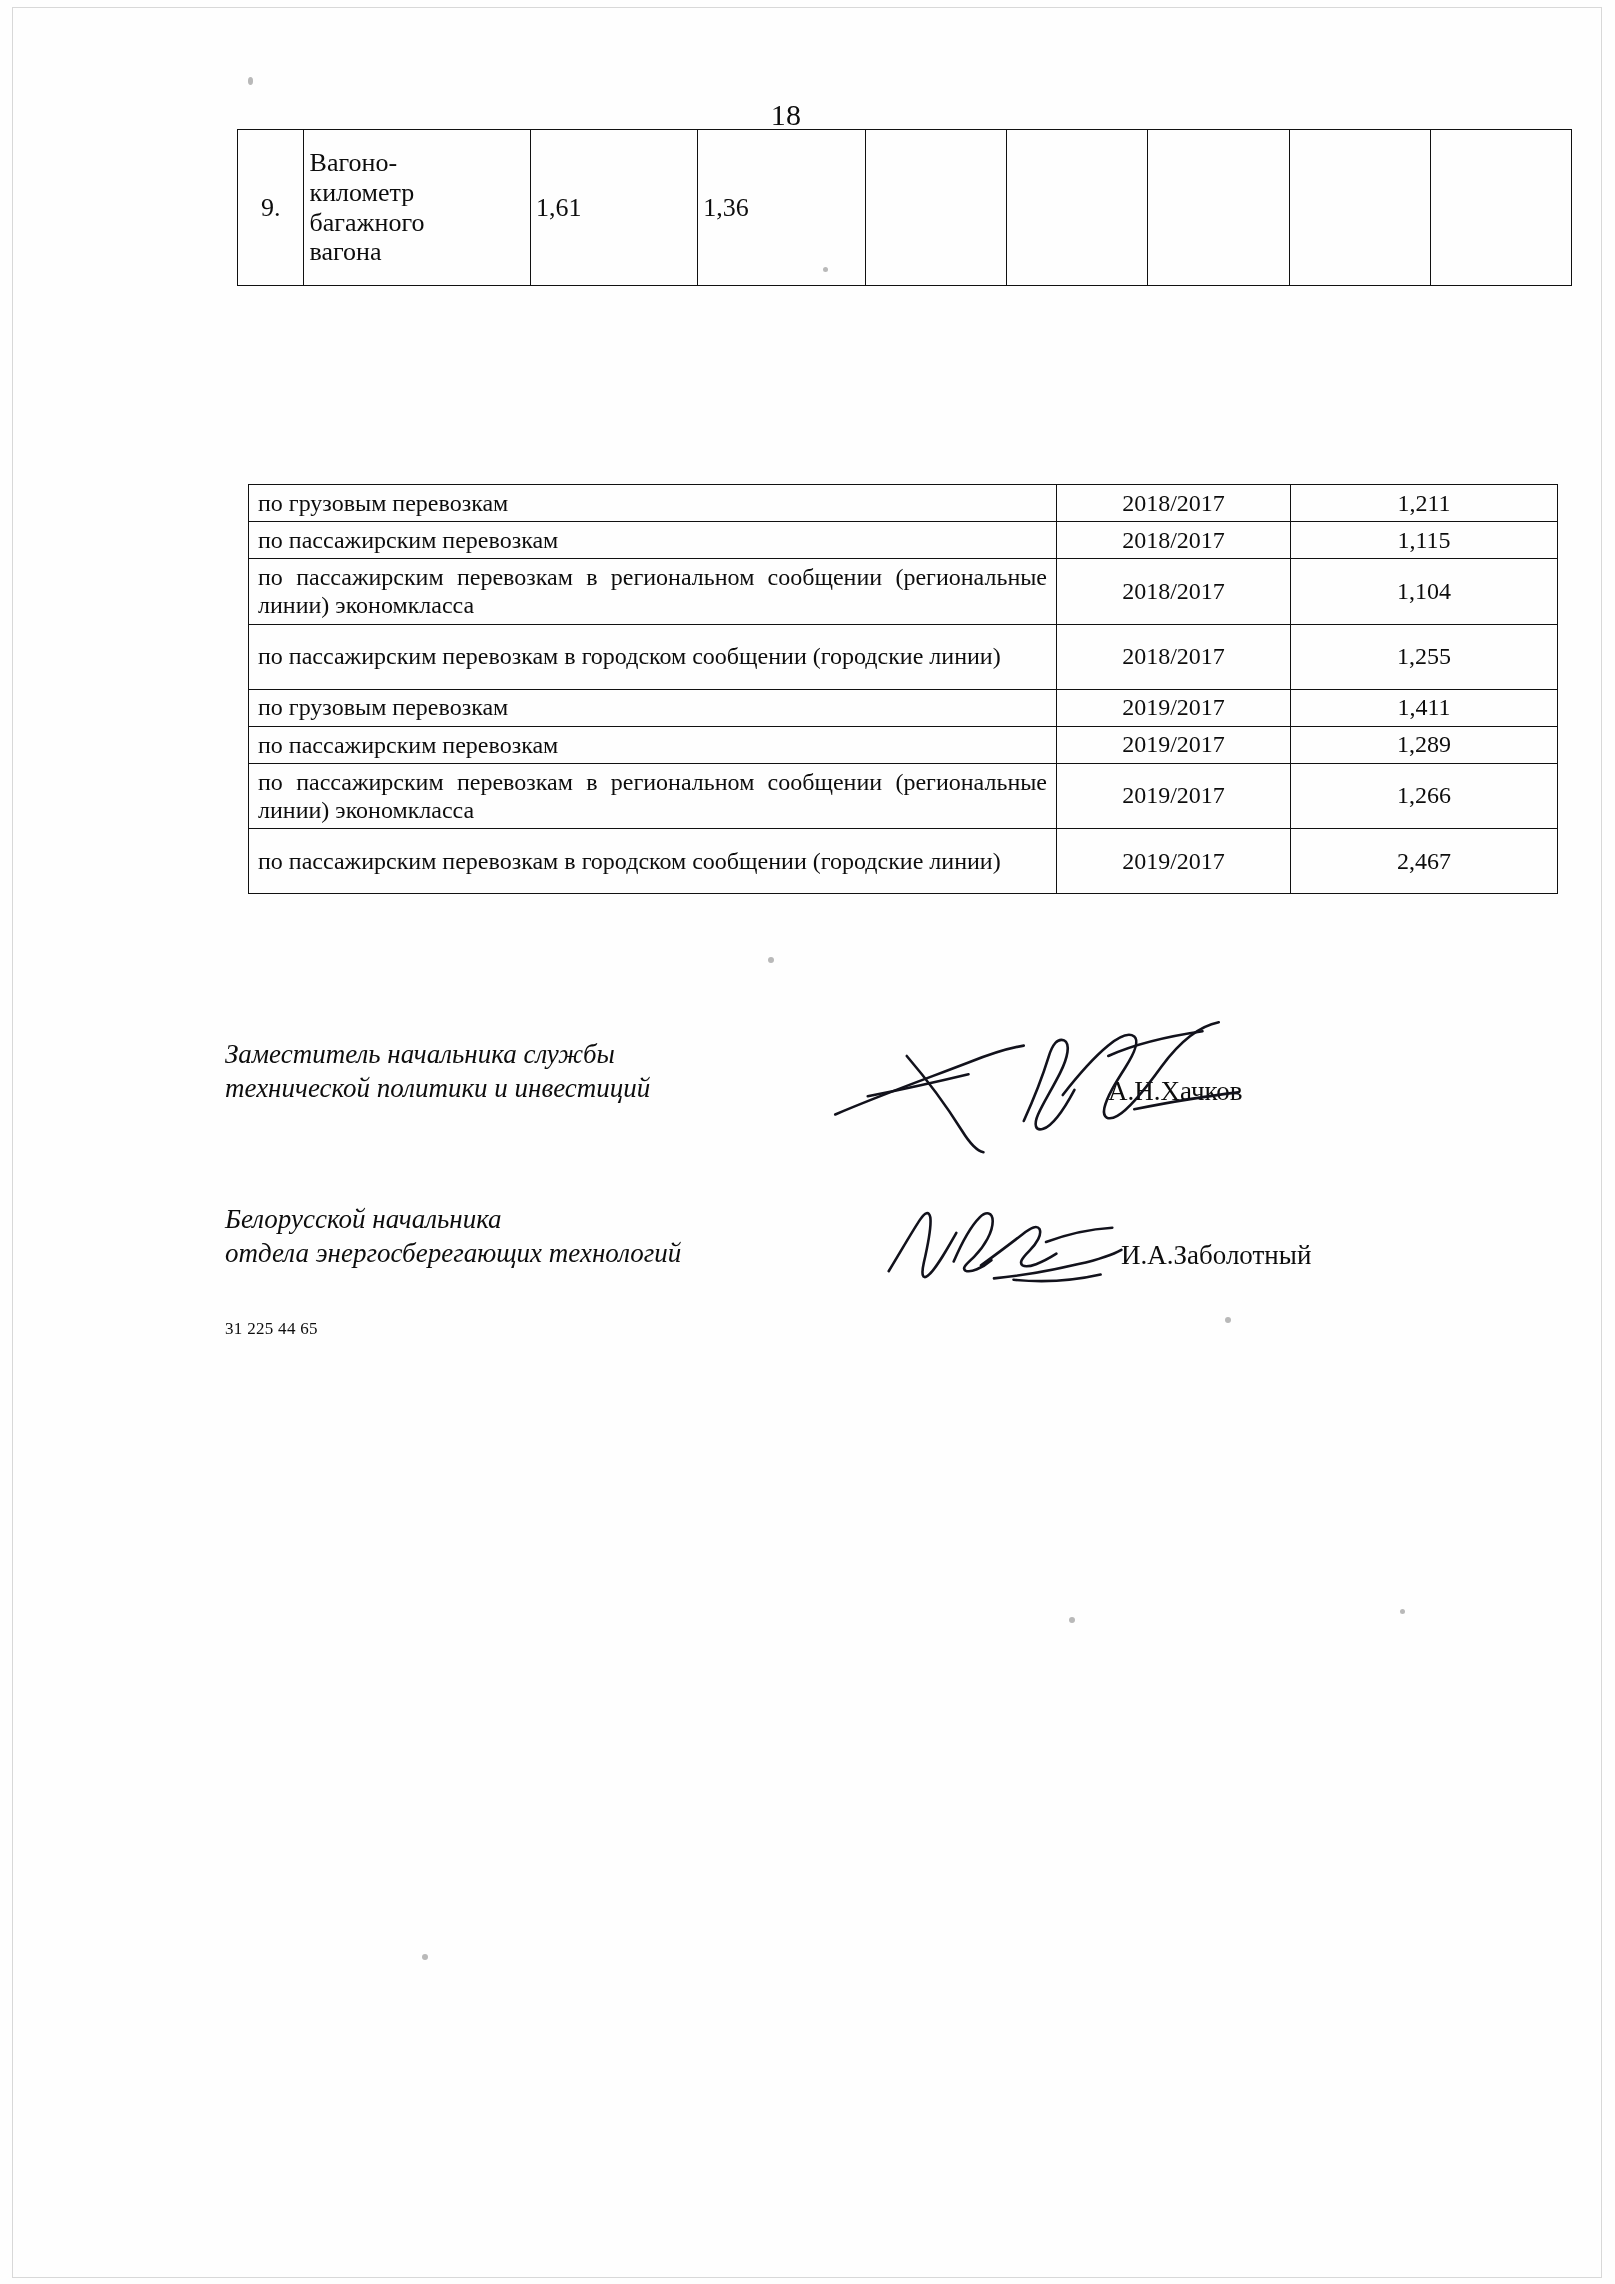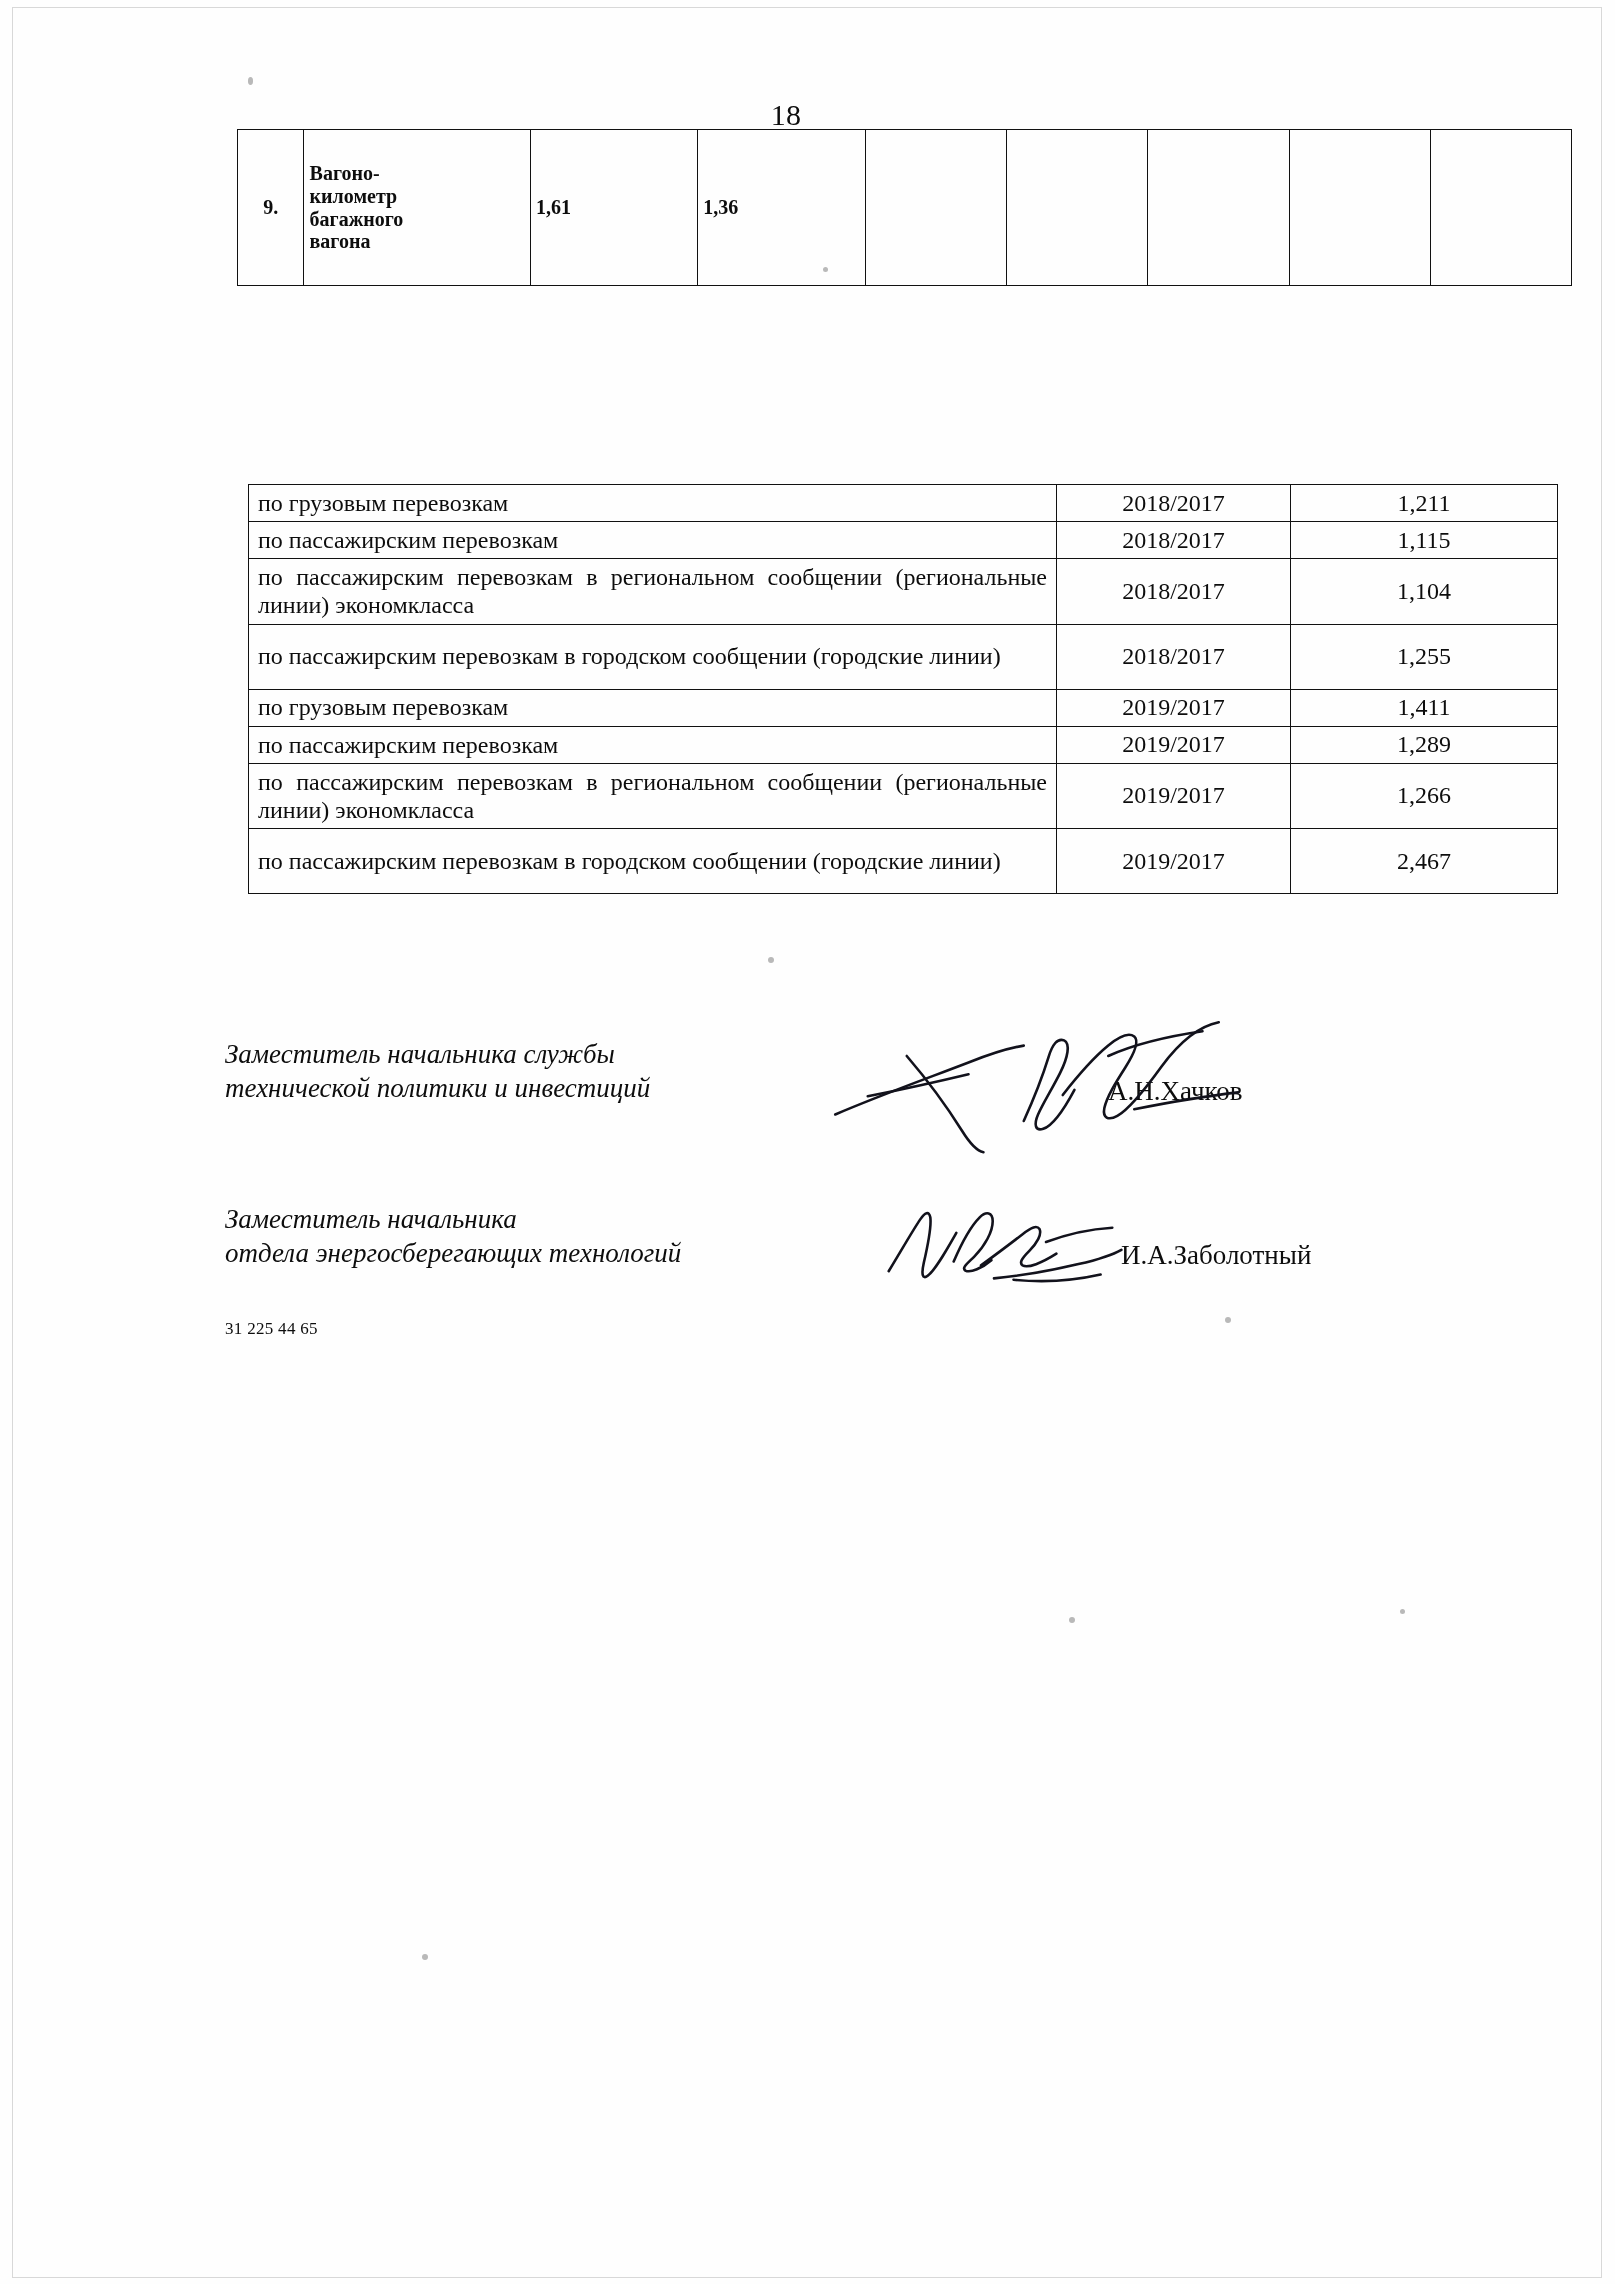--- a/index.html
+++ b/index.html
@@ -47,25 +47,24 @@
   .top-table {
     position: absolute;
     left: 237px;
     top: 129px;
     width: 1278px;
     border-collapse: collapse;
     table-layout: fixed;
   }
   .top-table td {
     border: 1.3px solid #111;
-    font-size: 20px;
+    font-size: 26px;
     padding: 2.6px 5.2px;
     vertical-align: middle;
     height: 150px;
-    font-weight: bold;
   }
   .tt-num      { width: 55px;  text-align: center; }
   .tt-name     { width: 215px; text-align: left; line-height: 1.14; font-size: 25.4px; padding-left: 7.8px;}
   .tt-v        { width: 156px; text-align: left; }
   .tt-blank    { width: 130px; }
   .tt-name span { display:block; }
 
   
   .para {
     position: absolute;
@@ -232,21 +231,21 @@
         <path d="M60,122 C110,112 165,100 215,88"></path>
         <path d="M300,160 C318,120 330,88 338,62 C344,42 352,32 362,36 C372,41 368,62 356,86 C344,110 330,132 322,150 C315,166 318,176 330,172 C345,167 362,142 378,112"></path>
         <path d="M360,120 C385,88 408,62 430,44 C448,29 462,24 470,30 C478,37 470,56 456,78 C442,100 428,122 424,140 C421,155 430,160 444,152 C462,142 486,112 512,76 C540,38 570,14 600,8"></path>
         <path d="M430,60 C470,42 520,30 575,22"></path>
         <path d="M470,142 C520,132 576,122 630,116"></path>
       </g>
     </svg>
   </div>
 
   <div class="sig-block sig2">
-    <div class="sig-line">Заместитель начальника</div>
+    <div class="sig-line">Белорусской начальника</div>
     <div class="sig-line">отдела энергосберегающих технологий</div>
   </div>
   <div class="sig-name sig-name2">И.А.Заболотный</div>
   <div class="scribble" style="left:883px; top:1203px;">
     <svg width="261" height="91" viewBox="0 0 400 140">
       <g fill="none" stroke="#12121c" stroke-width="4" stroke-linecap="round">
         <path d="M8,105 C28,72 44,44 56,26 C64,14 70,12 72,22 C74,36 68,66 62,92 C58,110 60,118 68,112 C80,103 96,74 112,46"></path>
         <path d="M108,90 C120,62 134,36 148,22 C158,12 168,14 168,28 C168,44 156,66 140,82 C128,94 120,100 126,104 C134,108 152,100 166,88"></path>
         <path d="M150,96 C172,80 196,62 214,48 C228,37 236,34 240,40 C244,48 236,62 224,74 C214,84 208,92 214,96 C222,101 244,92 266,78"></path>
         <path d="M170,116 C210,112 258,104 300,94 C330,87 352,80 366,72"></path>

